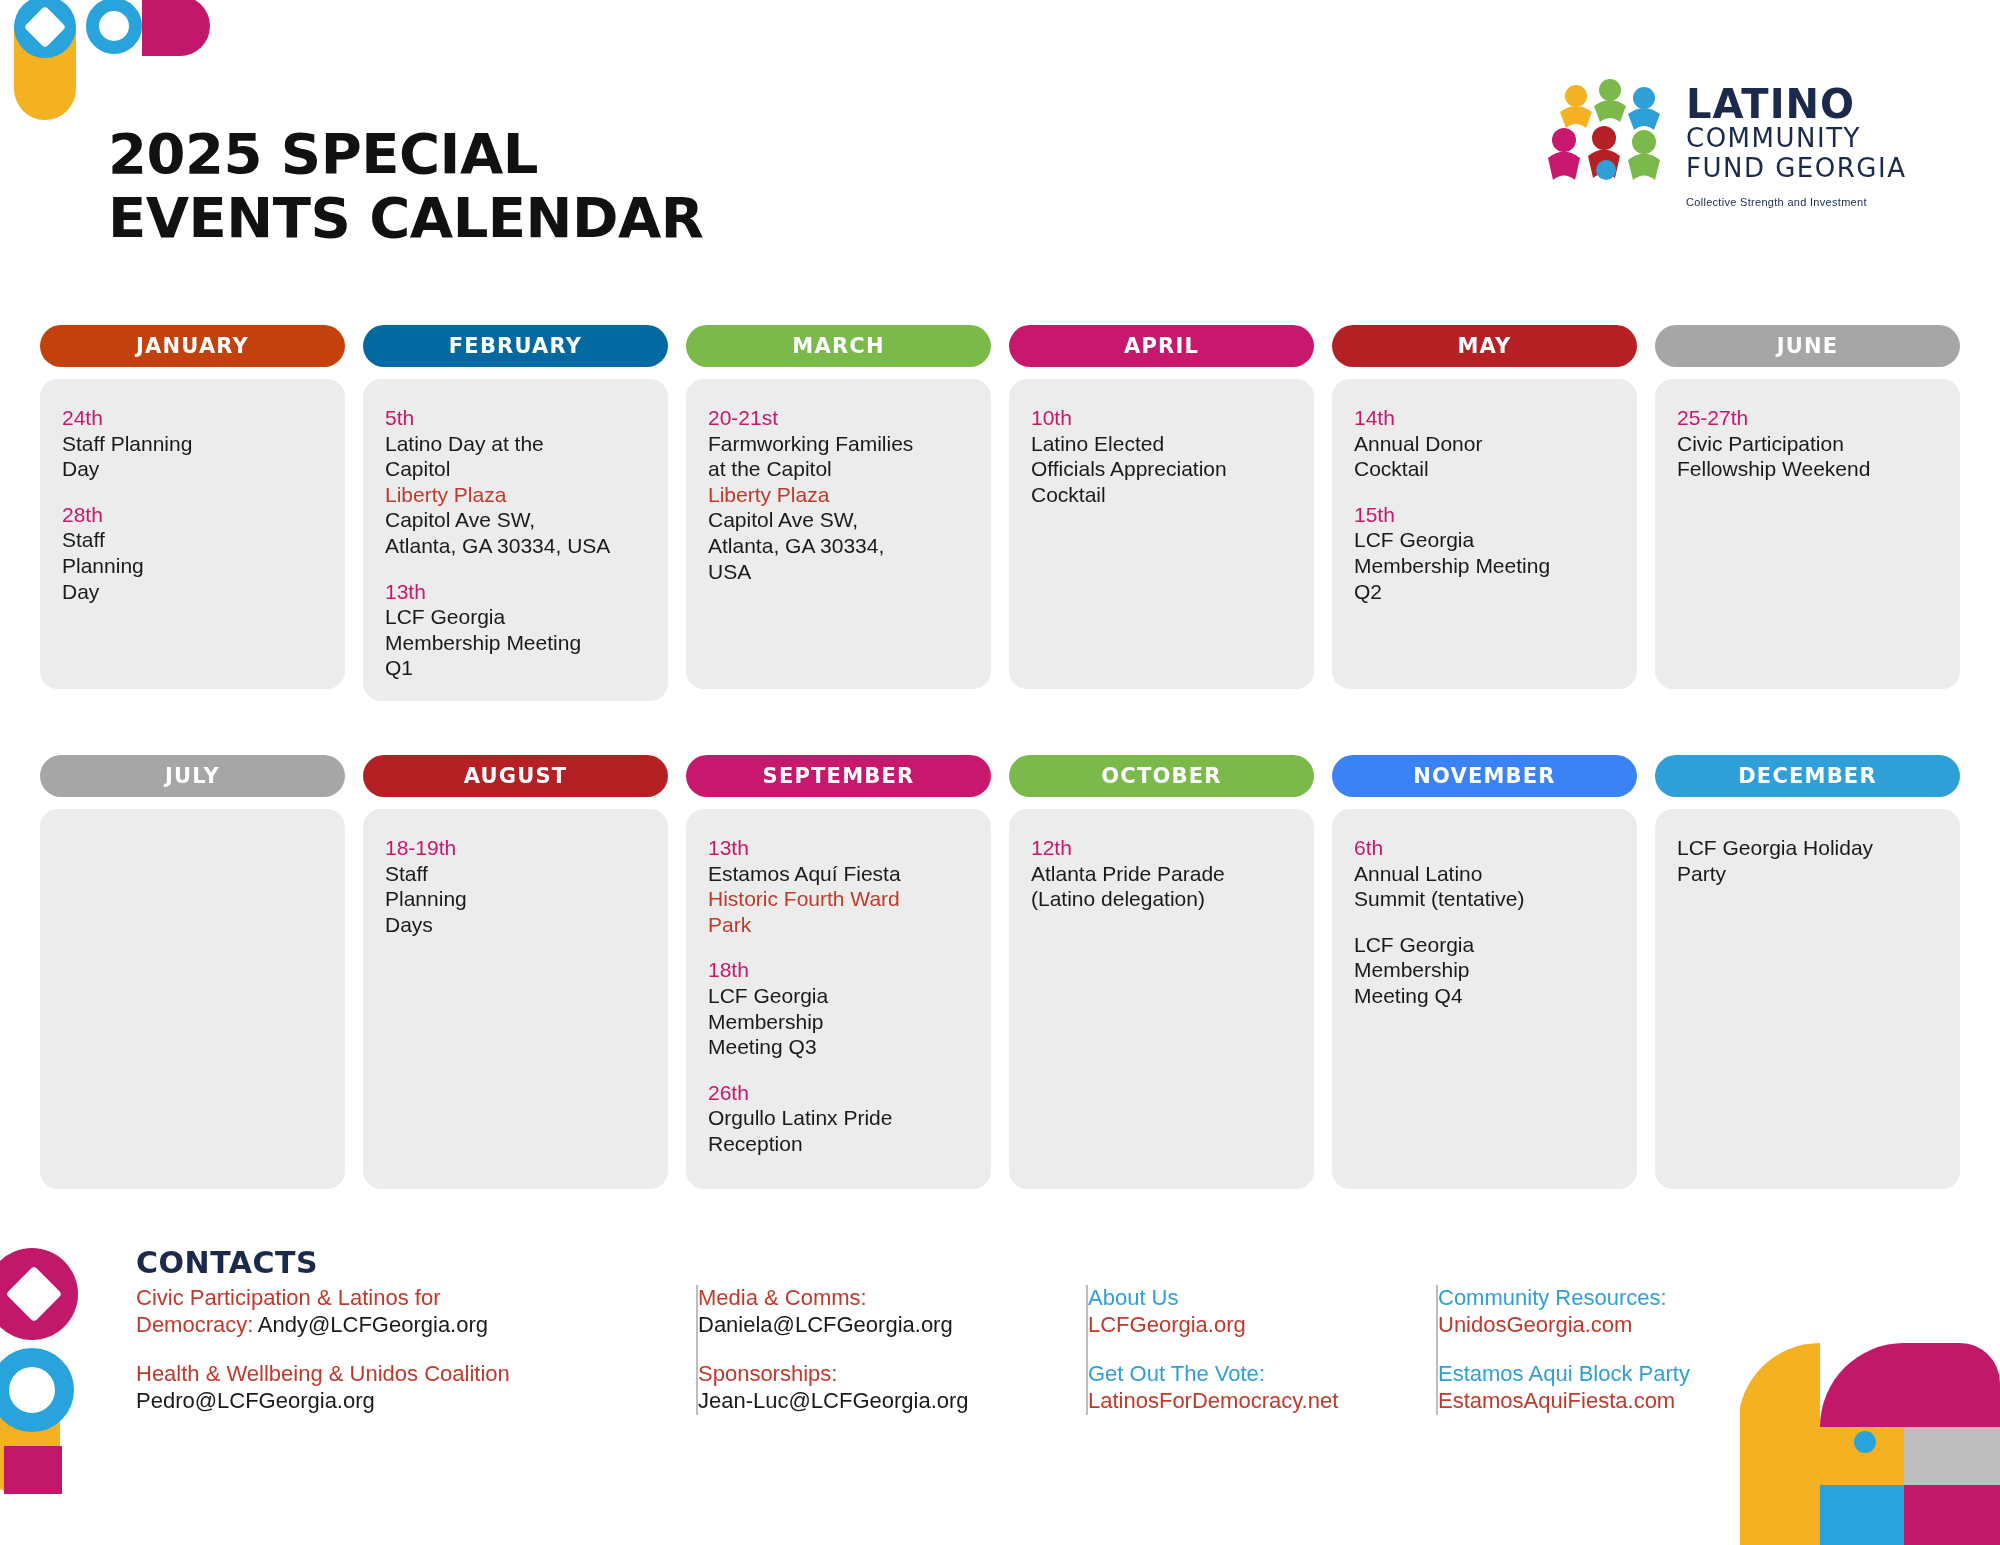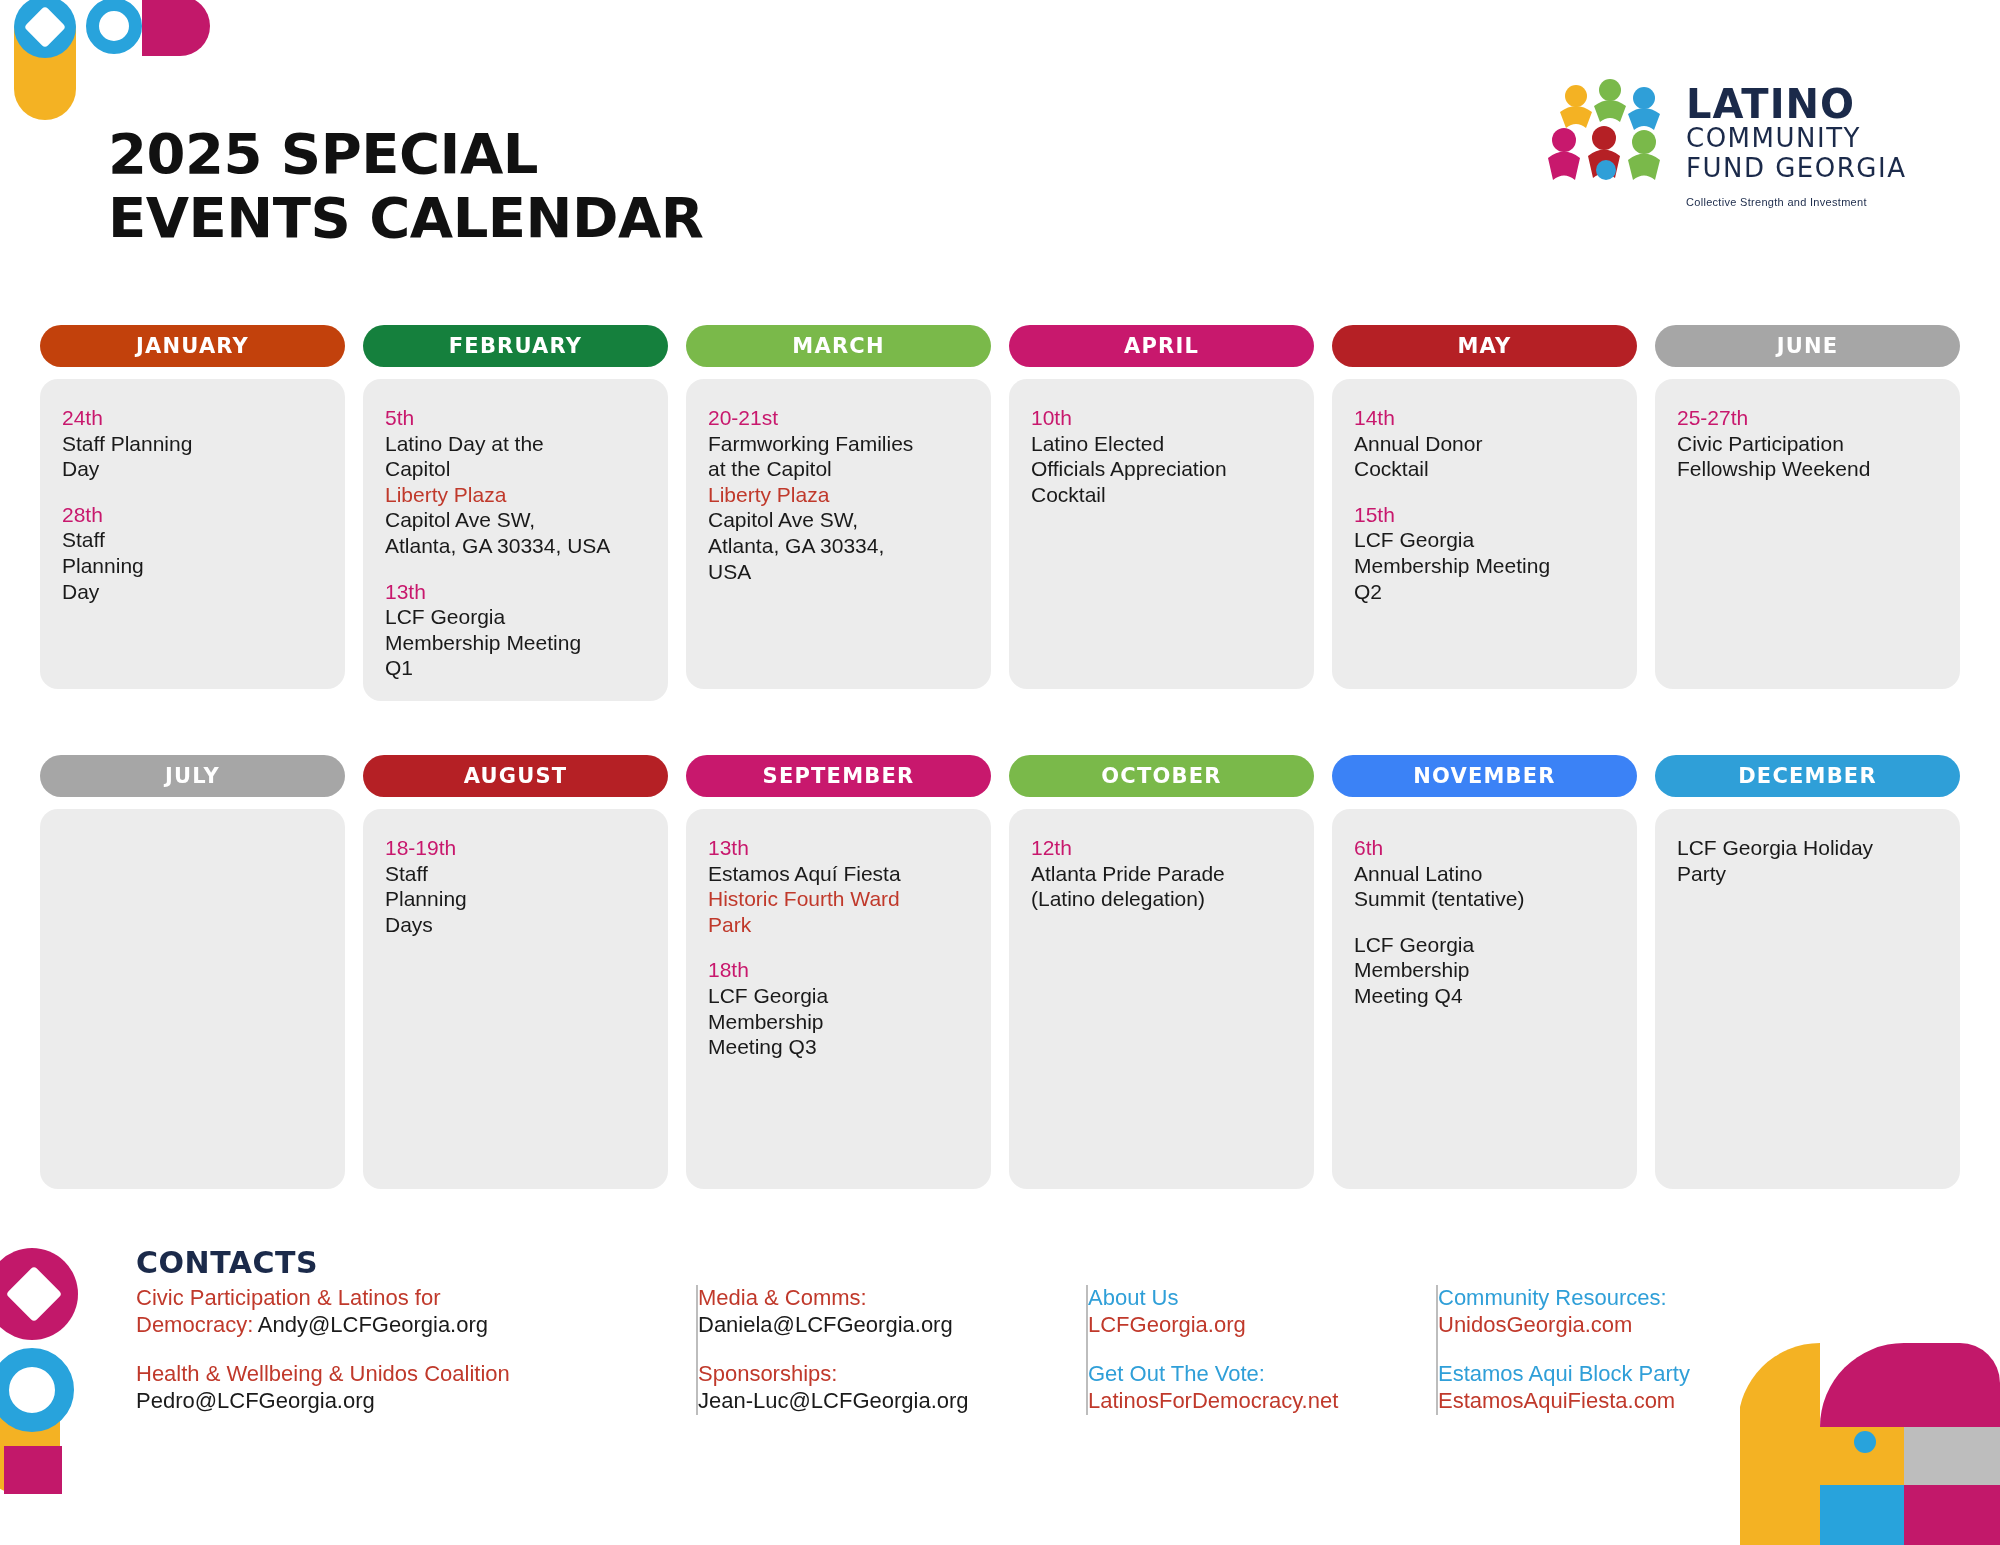--- a/index.html
+++ b/index.html
@@ -179,21 +179,21 @@
             <div class="date" style="color:#c8186d">24th</div>
             <div class="name">Staff Planning<br>Day</div>
           </div>
           <div class="ev">
             <div class="date" style="color:#c8186d">28th</div>
             <div class="name">Staff<br>Planning<br>Day</div>
           </div>
         </div>
       </div>
       <div class="col">
-        <div class="month-pill" style="background: #15803d; text-align: right;">FEBRUARY</div>
+        <div class="month-pill" style="background: #0369a1; text-align: right;">FEBRUARY</div>
         <div class="card">
           <div class="ev">
             <div class="date" style="color:#c8186d">5th</div>
             <div class="name">Latino Day at the<br>Capitol</div>
             <div class="venue" style="color:#c0392b">Liberty Plaza</div>
             <div class="addr">Capitol Ave SW,<br>Atlanta, GA 30334, USA</div>
           </div>
           <div class="ev">
             <div class="date" style="color:#c8186d">13th</div>
             <div class="name">LCF Georgia<br>Membership Meeting<br>Q1</div>
@@ -261,20 +261,24 @@
         <div class="month-pill" style="background: rgb(200, 24, 109);">SEPTEMBER</div>
         <div class="card">
           <div class="ev">
             <div class="date" style="color:#c8186d">13th</div>
             <div class="name">Estamos Aquí Fiesta</div>
             <div class="venue" style="color:#c0392b">Historic Fourth Ward<br>Park</div>
           </div>
           <div class="ev">
             <div class="date" style="color:#c8186d">18th</div>
             <div class="name">LCF Georgia<br>Membership<br>Meeting Q3</div>
+          </div>
+          <div class="ev">
+            <div class="date" style="color:#c8186d">26th</div>
+            <div class="name">Orgullo Latinx Pride<br>Reception</div>
           </div>
         </div>
       </div>
       <div class="col">
         <div class="month-pill" style="background: rgb(122, 185, 74);">OCTOBER</div>
         <div class="card">
           <div class="ev">
             <div class="date" style="color:#c8186d">12th</div>
             <div class="name">Atlanta Pride Parade<br>(Latino delegation)</div>
           </div>

